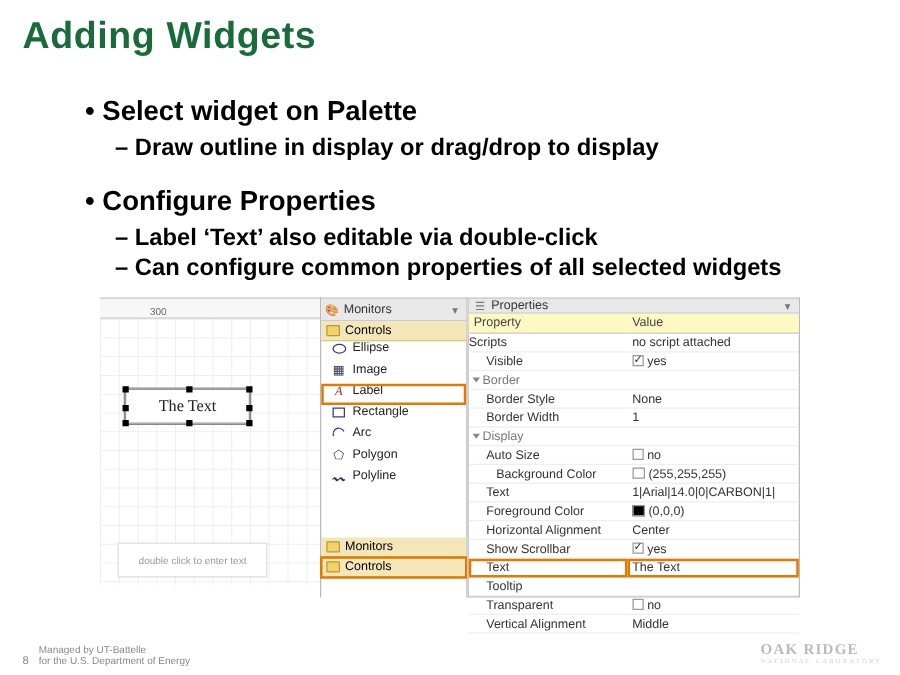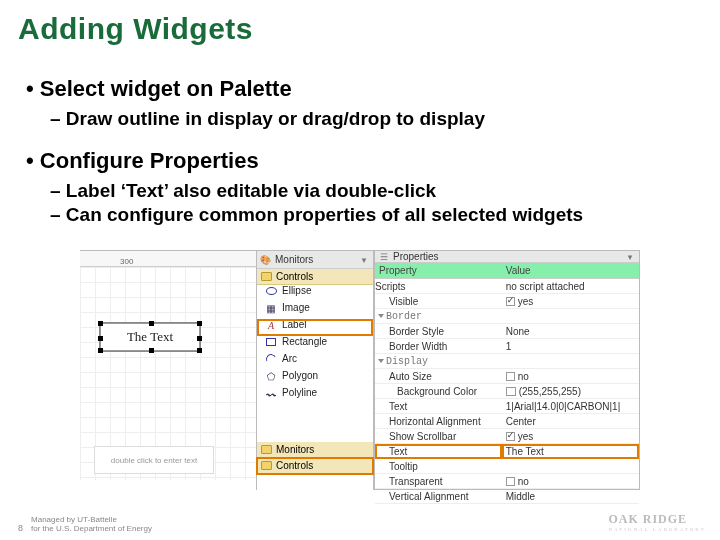--- a/index.html
+++ b/index.html
@@ -7,28 +7,28 @@
     width: 720px; height: 540px;
     font-family: Arial, Helvetica, sans-serif;
     background: #fff; position: relative; overflow: hidden;
   }
   .slide-title {
     font-size: 30px; font-weight: 900;
     color: #1a6b3a; padding: 12px 0 8px 18px;
     letter-spacing: 0.5px;
     font-family: "Arial Black", Arial, sans-serif;
   }
-  .content { padding: 4px 44px 0 26px; }
+  .content { padding: 4px 44px 0 26px; margin-left: 42px; }
   .bullet-1 { font-size: 22px; font-weight: bold; color: #000; margin: 18px 0 6px 0; }
   .bullet-1::before { content: "• "; }
   .bullet-2 { font-size: 19px; font-weight: bold; color: #000; margin: 2px 0 2px 24px; }
   .bullet-2::before { content: "– "; }
 
   .screenshot-wrap {
-    position: absolute; left: 80px; top: 250px;
+    position: absolute; left: 80px; top: 238px;
     width: 560px; height: 260px;
     display: flex; align-items: flex-start;
   }
   
   .canvas {
     width: 176px; height: 230px; background: #fff;
     border-top: 1px solid #bbb; position: relative; flex: none;
   }
   .ruler {
     height: 16px; background: #f7f7f7; border-bottom: 1px solid #ccc;
@@ -95,30 +95,30 @@
   .arc{width:10px;height:10px;border:1px solid #33a;border-radius:50%;border-right-color:transparent;border-bottom-color:transparent;transform:rotate(20deg)}
 
   
   .props {
     flex:1; height:240px; background:#fff;
     border:1px solid #bbb; font-size:10px;
     display:flex; flex-direction:column;
   }
   .props table { width:100%; border-collapse:collapse; table-layout:fixed }
   .props th {
-    background:#86efac; text-align:left; padding:2px 4px;
+    background:#fef9c3; text-align:left; padding:2px 4px;
     border-bottom:1px solid #ccc; font-weight:normal; color:#444;
     height:15px;
   }
   .props td {
     padding:1px 4px; border-bottom:1px solid #eee; color:#333;
     height:15px; white-space:nowrap; overflow:hidden;
   }
   .props tr.group td {
-    color:#777; font-weight:normal;font-family:Liberation Mono, monospace;
+    color:#777; font-weight:normal;
   }
   .tri{display:inline-block;width:0;height:0;border-left:4px solid #888;border-top:3px solid transparent;border-bottom:3px solid transparent;transform:rotate(90deg);margin-right:3px;vertical-align:middle}
   .swatch{display:inline-block;width:10px;height:9px;border:1px solid #999;vertical-align:middle;margin-right:3px}
   .check{display:inline-block;width:9px;height:9px;border:1px solid #999;margin-right:3px;vertical-align:middle;position:relative}
   .check.on::after{content:"✓";position:absolute;top:-3px;left:0;font-size:9px;color:#333}
   tr.hl td{ outline:2px solid #e07b00; outline-offset:-2px; }
 
   .footer {
     position:absolute; left:18px; bottom:6px;
     font-size:8px; color:#888; line-height:1.2;
@@ -267,20 +267,24 @@
       </tr>
       <tr>
         <td style="padding-left:22px">Background Color</td>
         <td><span class="swatch" style="background:#fff"></span><span>(255,255,255)</span></td>
       </tr>
       <tr>
         <td style="padding-left:14px">Text</td>
         <td>1|Arial|14.0|0|CARBON|1|</td>
       </tr>
       <tr>
+        <td style="padding-left:14px">Foreground Color</td>
+        <td><span class="swatch" style="background:#000"></span><span>(0,0,0)</span></td>
+      </tr>
+      <tr>
         <td style="padding-left:14px">Horizontal Alignment</td>
         <td>Center</td>
       </tr>
       <tr>
         <td style="padding-left:14px">Show Scrollbar</td>
         <td><span class="check on"></span><span>yes</span></td>
       </tr>
       <tr class="hl">
         <td style="padding-left:14px">Text</td>
         <td>The Text</td>

